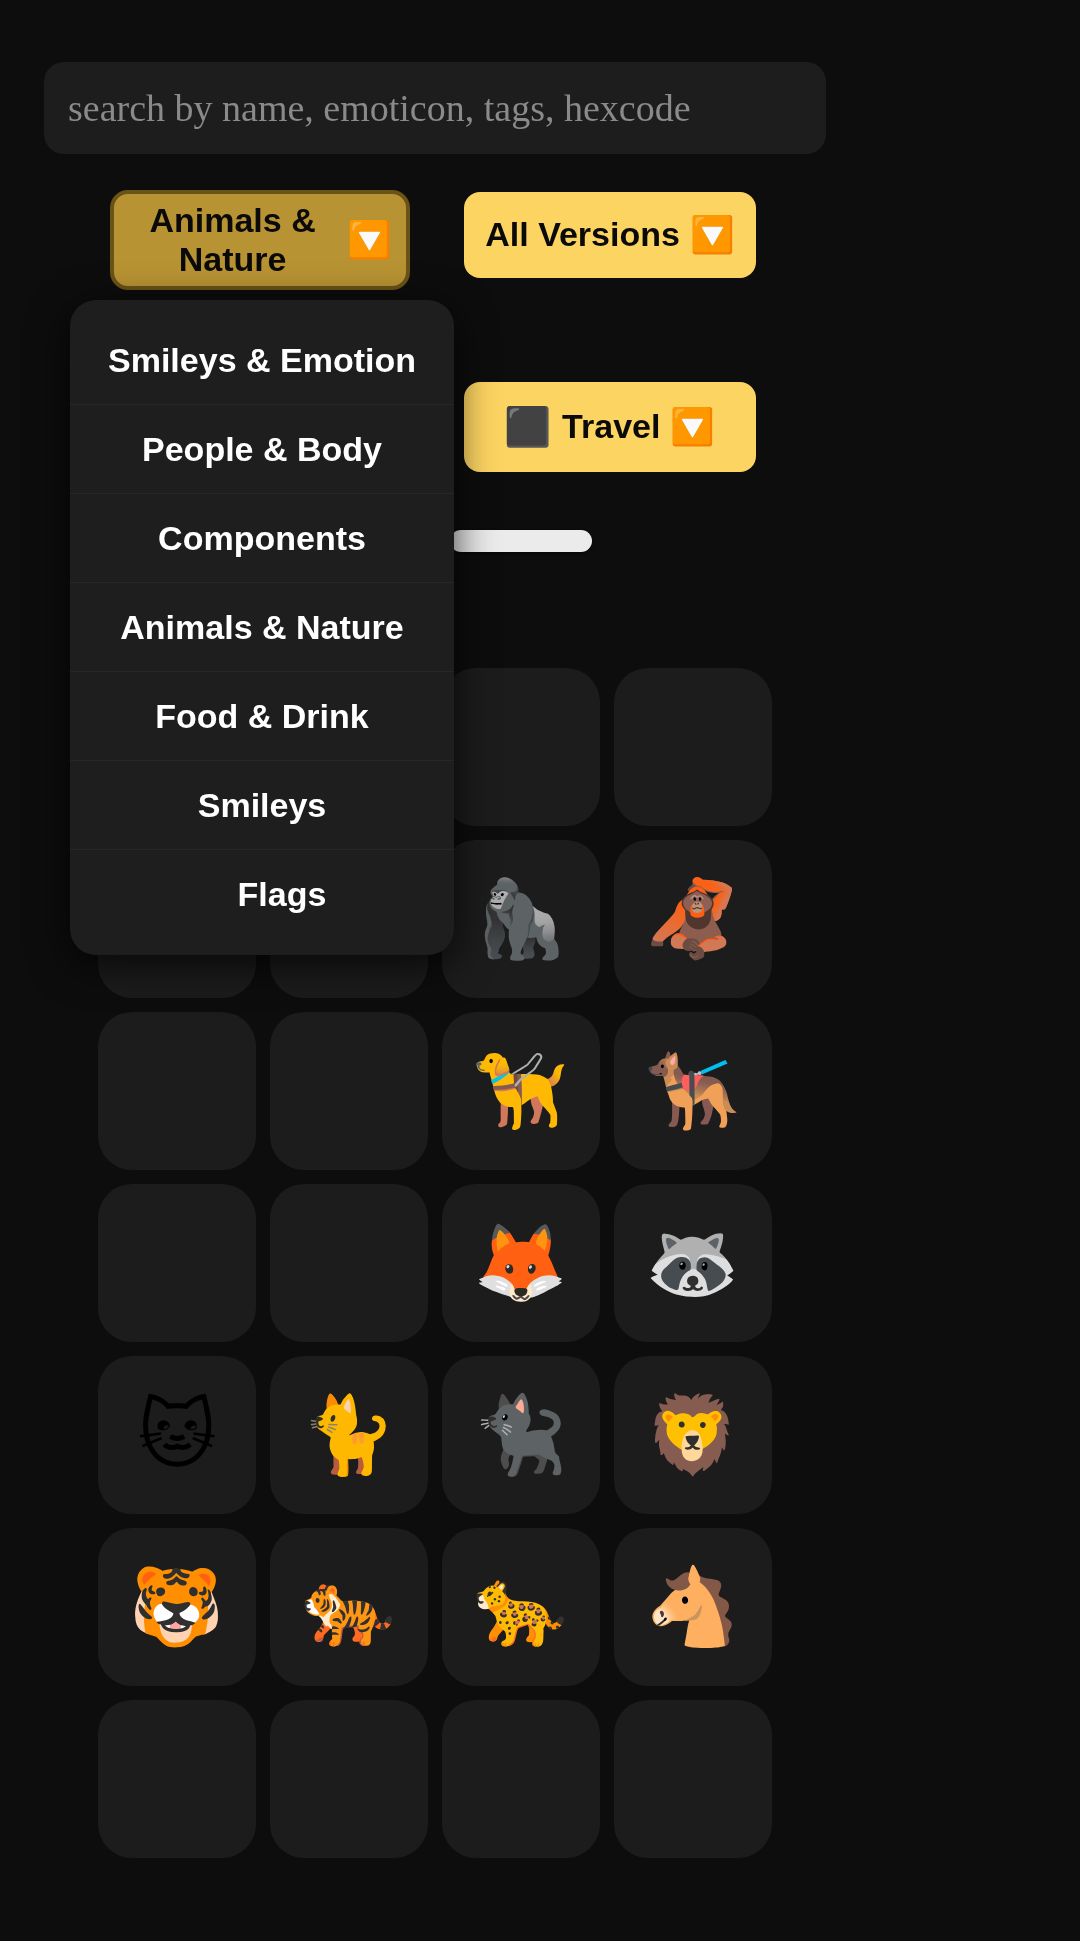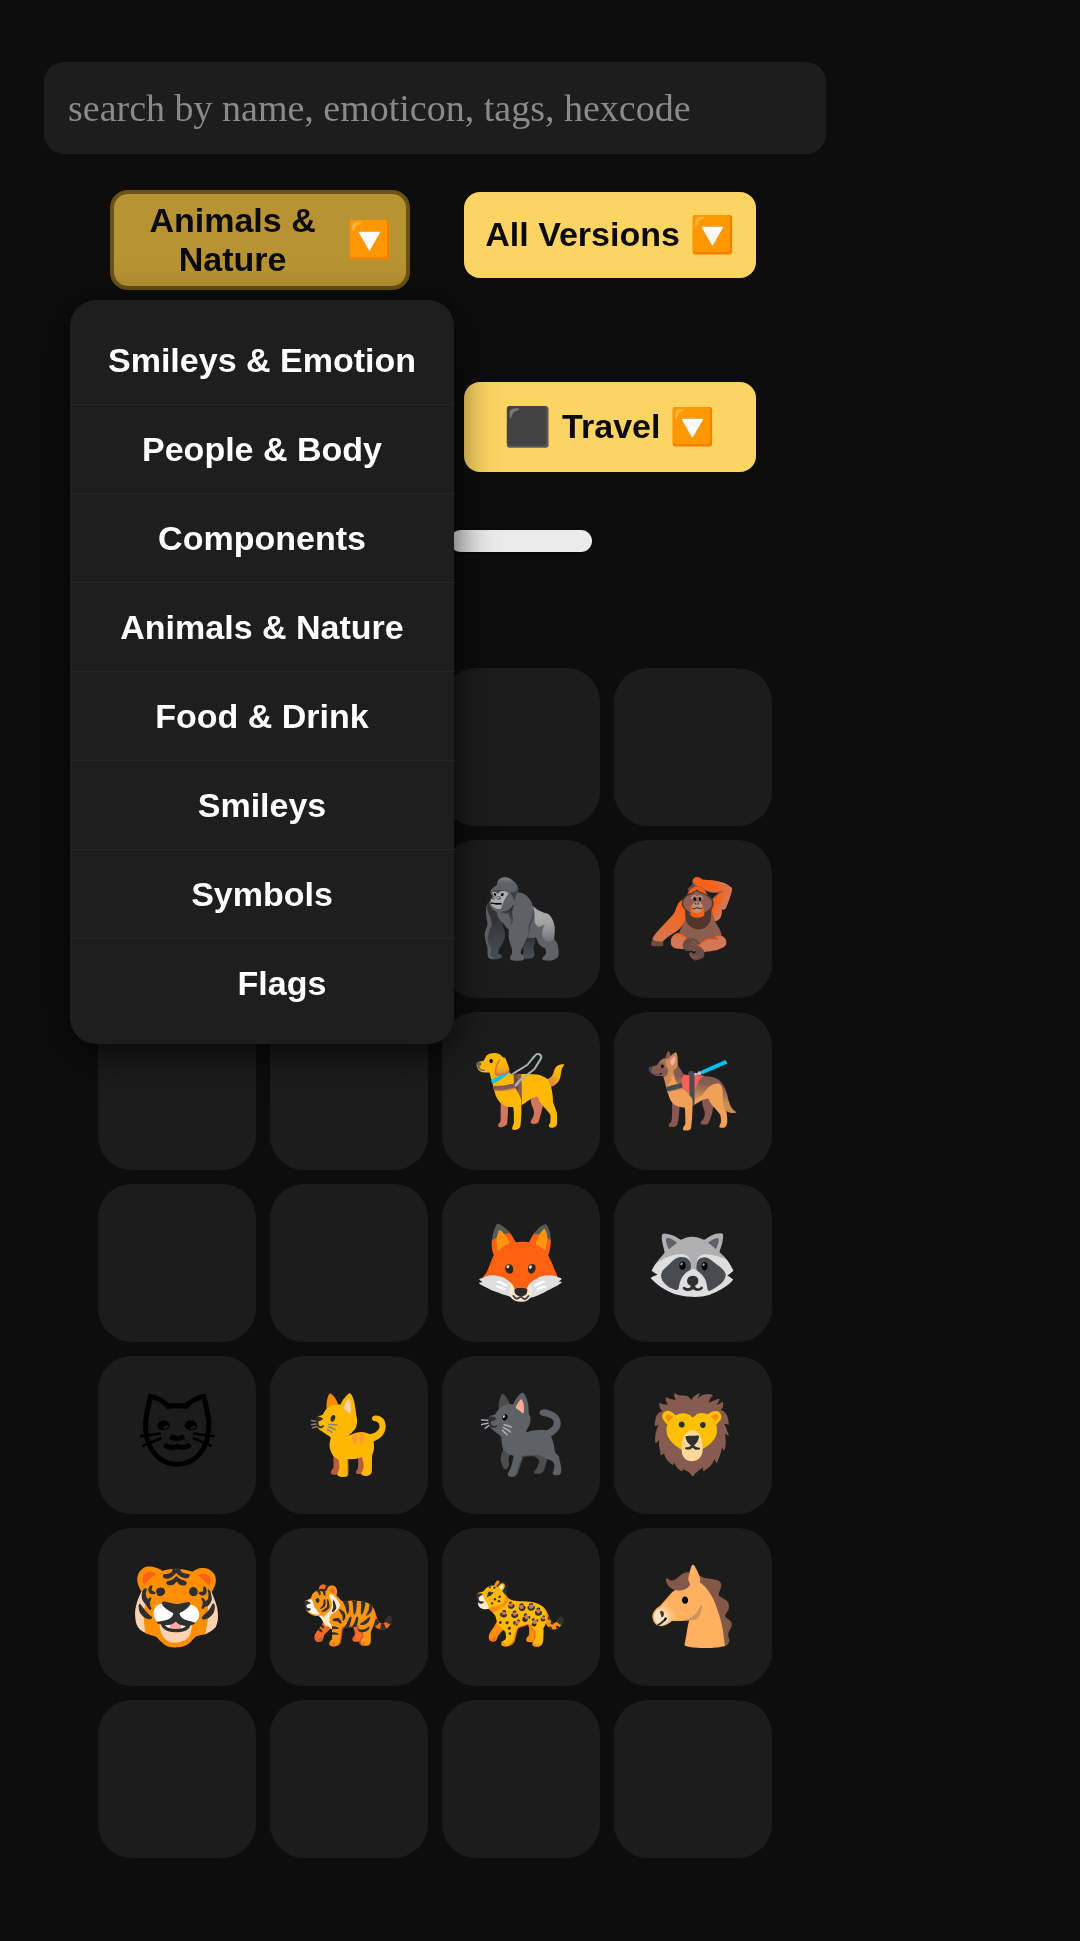--- a/index.html
+++ b/index.html
@@ -247,15 +247,14 @@
     <div class="emoji-cell"></div>
   </div>
 
 <div class="dropdown">
     <div class="dd-item">Smileys &amp; Emotion</div>
     <div class="dd-item">People &amp; Body</div>
     <div class="dd-item">Components</div>
     <div class="dd-item">Animals &amp; Nature</div>
     <div class="dd-item">Food &amp; Drink</div>
     <div class="dd-item">Smileys</div>
-    <div class="dd-item">Symbols</div>
     <div class="dd-item">Flags</div>
   </div>
 
 </body></html>

